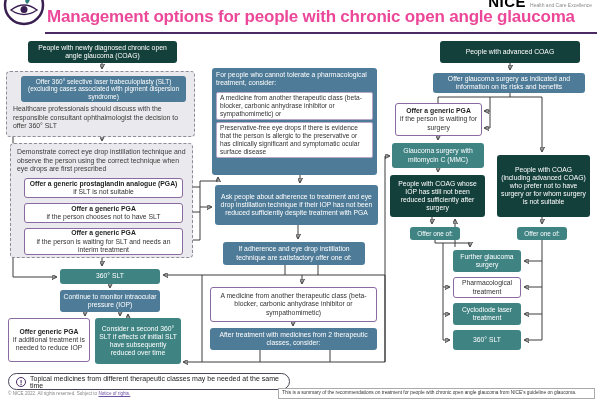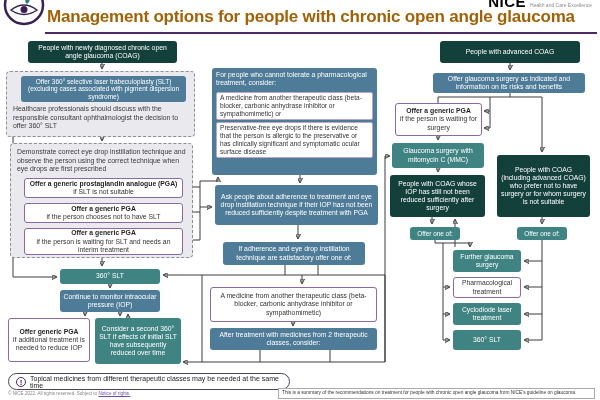--- a/index.html
+++ b/index.html
@@ -10,21 +10,21 @@
      justify-content:center;align-items:center;text-align:center;padding:1px 3px;line-height:1.18;z-index:2;}
   .dark{background:#14403C;color:#fff;font-size:6.8px;}
   .steel{background:#4E7B97;color:#fff;font-size:6.8px;}
   .teal{background:#3F8383;color:#fff;font-size:6.8px;}
   .wp{background:#fff;border:1px solid #8A6AA0;color:#333;font-size:6.8px;}
   .wp .t{font-weight:bold;color:#1d1d1d;display:block;}
   .dash{position:absolute;box-sizing:border-box;background:#EAEAEE;border:1.5px dashed #8D8D99;
         border-radius:4px;color:#3a3a3a;font-size:6.9px;text-align:left;padding:4px 6px;line-height:1.25;z-index:2;}
   .dash .inner{border-radius:3px;}
   #title{position:absolute;left:47px;top:7px;width:545px;font-size:17px;font-weight:bold;
-         color:#a16207;letter-spacing:-0.2px;z-index:3;}
+         color:#ec4899;letter-spacing:-0.2px;z-index:3;}
   #rule{position:absolute;left:45px;top:32px;width:552px;height:2px;background:#4A2B63;z-index:3;}
   #brand{position:absolute;right:8px;top:-7px;display:flex;align-items:baseline;z-index:3;}
   #brand .n{font-size:15px;font-weight:800;color:#000;letter-spacing:0.5px;}
   #brand .s{font-size:5px;color:#8a8a8a;margin-left:4px;}
   svg.arrows{position:absolute;left:0;top:0;z-index:1;}
   svg.arrows path{stroke:#3c3c3c;stroke-width:1;fill:none;}
   #pill{position:absolute;left:8px;top:373px;width:282px;height:17px;box-sizing:border-box;
         border:1.2px solid #4A4456;border-radius:9px;display:flex;align-items:center;gap:4px;
         padding:0 7px;font-size:7px;color:#222;z-index:3;background:#fff;}
   #pill .ic{width:10px;height:10px;border:1.4px solid #4A2B63;border-radius:50%;color:#4A2B63;

